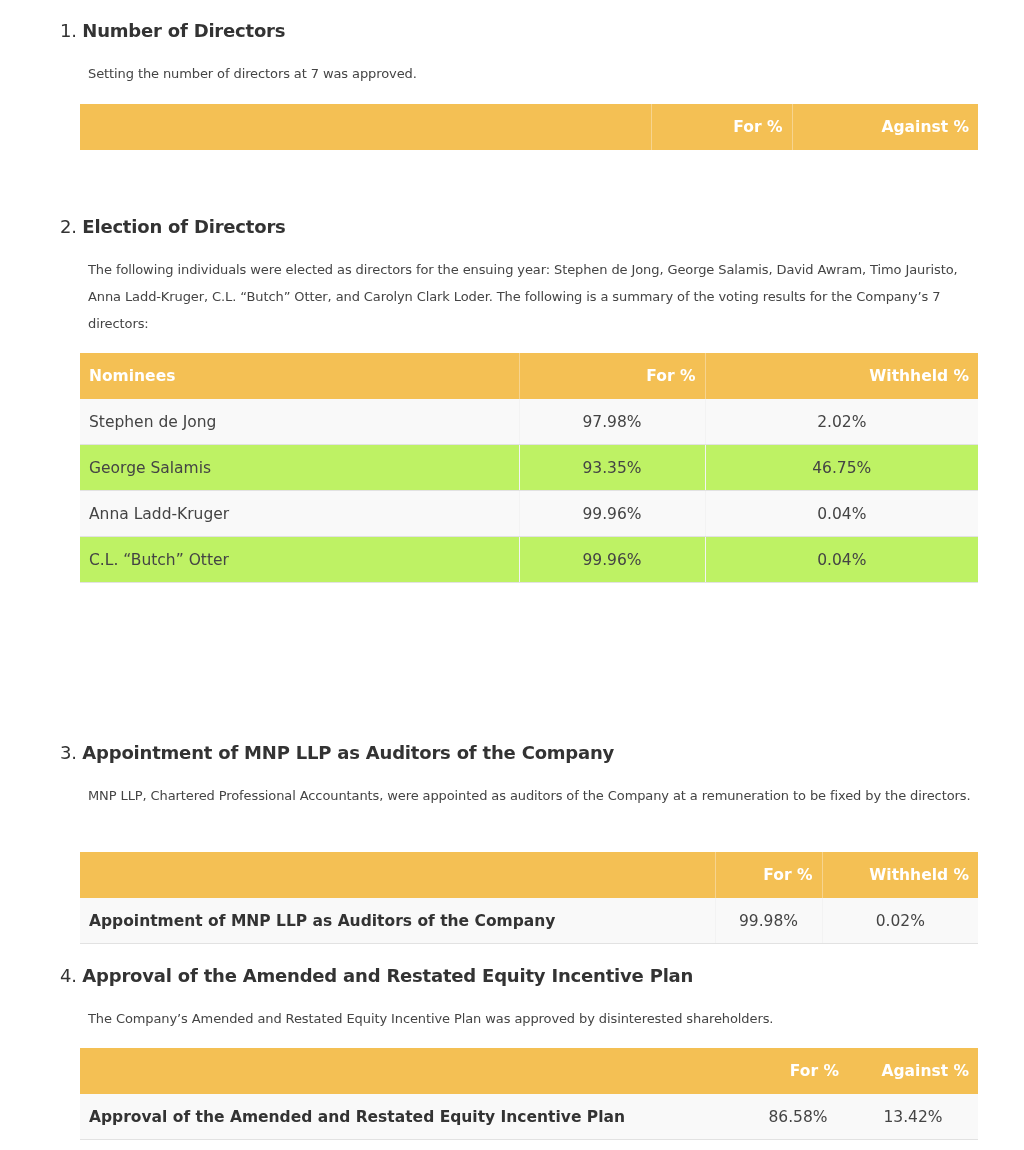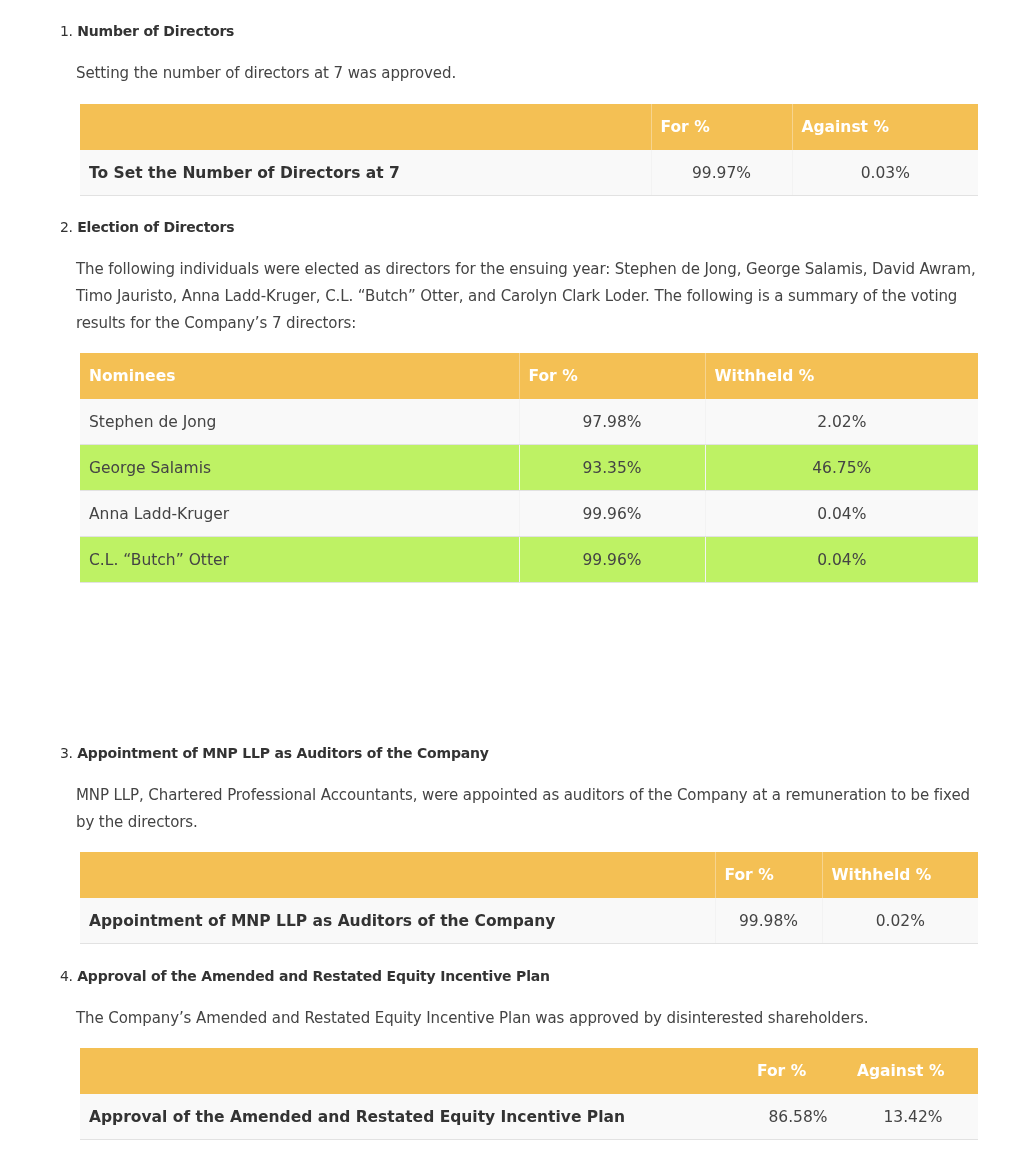--- a/index.html
+++ b/index.html
@@ -4,37 +4,37 @@
 <style>
   html, body { margin: 0; padding: 0; background: #ffffff; }
   body {
     width: 1024px; height: 1150px; overflow: hidden;
     font-family: "DejaVu Sans", sans-serif;
     color: #333333;
   }
   .doc { position: relative; }
   .heading {
     position: absolute; left: 60px; height: 22px; line-height: 22px;
-    font-size: 14px; color: #333;
+    font-size: 18px; color: #333;
   }
   .heading .num { font-weight: normal; letter-spacing: -0.3px; }
   .heading .title { font-weight: bold; letter-spacing: -0.2px; }
   .para {
-    position: absolute; left: 76px; width: 900px;
-    font-size: 15px; line-height: 27px; color: #444;
+    position: absolute; left: 88px; width: 900px;
+    font-size: 13px; line-height: 27px; color: #444;
     letter-spacing: -0.1px;
   }
   table.vt {
     position: absolute; left: 80px; width: 898px;
     border-collapse: collapse; table-layout: fixed;
     font-size: 15.5px;
   }
   table.vt th {
     background: #f4c054; color: #ffffff; font-weight: bold;
-    height: 46px; padding: 0 9px; text-align: left;
+    height: 46px; padding: 0 9px; text-align: right;
     border-left: 1px solid #f7d48e;
   }
   table.vt th:first-child { text-align: left; border-left: none; }
   table.vt td {
     height: 45px; padding: 0 9px; text-align: center; color: #444;
     border-bottom: 1px solid #e2e2e2;
     border-left: 1px solid #f3f3f3;
   }
   table.vt td:first-child { text-align: left; border-left: none; }
   table.vt td.bold { font-weight: bold; color: #333; }
@@ -56,25 +56,20 @@
     <colgroup>
         <col style="width:571px">
         <col style="width:141px">
         <col style="width:186px">
       </colgroup>
     <tbody>
         <tr>
       <th></th>
       <th>For %</th>
       <th>Against %</th>
-    </tr>
-    <tr class="odd">
-      <td class="bold">To Set the Number of Directors at 7</td>
-      <td>99.97%</td>
-      <td>0.03%</td>
     </tr>
   </tbody>
     </table>
 
   <div class="heading" style="top:216px;">
     <span class="num">2.</span>
     <span class="title">Election of Directors</span>
   </div>
   <div class="para" style="top:256px;">The following individuals were elected as directors for the ensuing year: Stephen de Jong, George Salamis, David Awram, Timo Jauristo, Anna Ladd-Kruger, C.L. “Butch” Otter, and Carolyn Clark Loder. The following is a summary of the voting results for the Company’s 7 directors:</div>
   <table class="vt" style="top:353px;">

